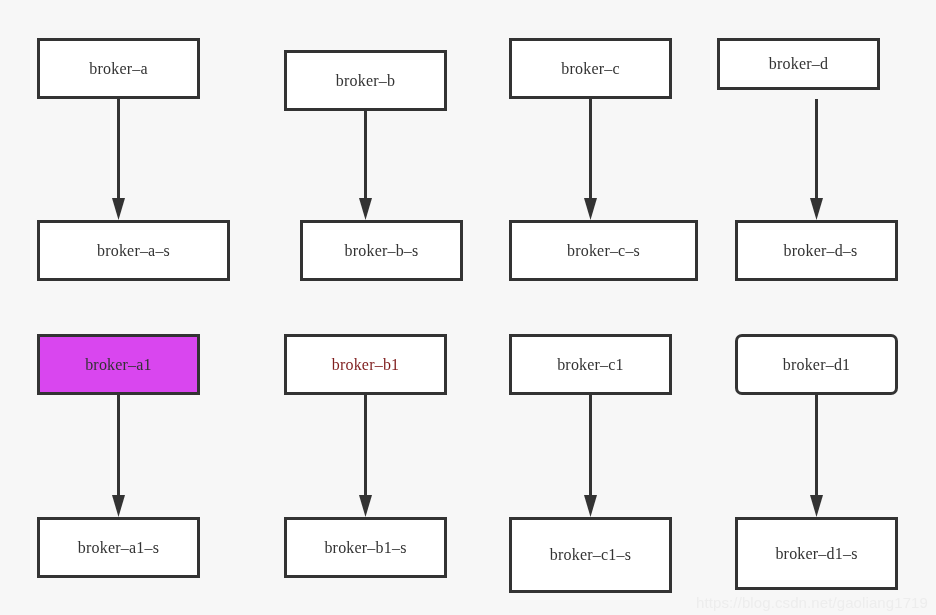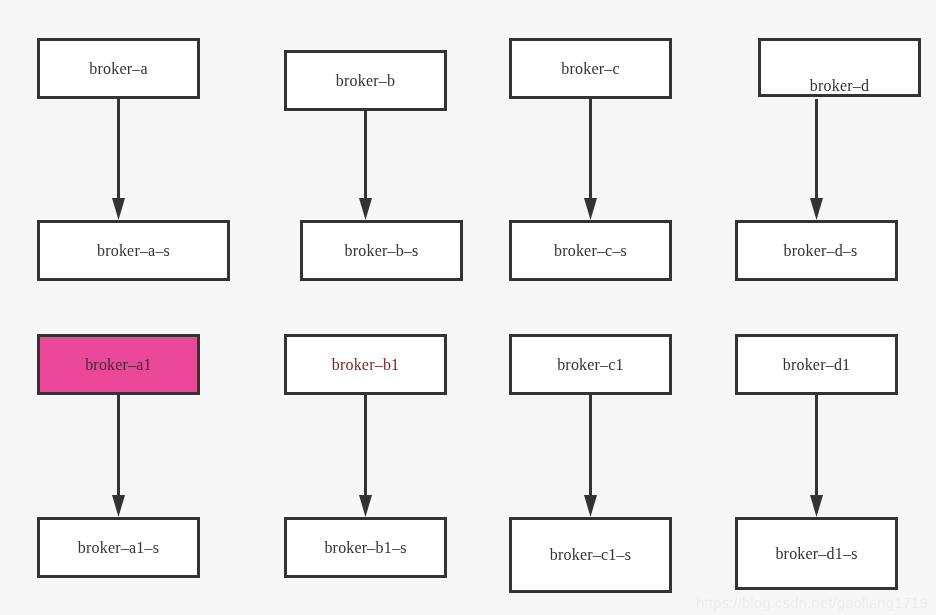--- a/index.html
+++ b/index.html
@@ -113,45 +113,45 @@
   <div id="node-layer">
       <div class="node-box" style="left: 37px; top: 38px; width: 163px; height: 61px; background: rgb(255, 255, 255); border-color: rgb(51, 51, 51);">
         <span class="node-label" style="color: rgb(51, 51, 51);">broker–a</span>
       </div>
       <div class="node-box" style="left: 284px; top: 38px; width: 163px; height: 61px; background: rgb(255, 255, 255); border-color: rgb(51, 51, 51); margin-top: 12px;">
         <span class="node-label" style="color: rgb(51, 51, 51);">broker–b</span>
       </div>
       <div class="node-box" style="left: 509px; top: 38px; width: 163px; height: 61px; background: rgb(255, 255, 255); border-color: rgb(51, 51, 51);">
         <span class="node-label" style="color: rgb(51, 51, 51);">broker–c</span>
       </div>
-      <div class="node-box" style="left: 758px; top: 38px; width: 163px; height: 59px; background: rgb(255, 255, 255); border-color: rgb(51, 51, 51); align-items: flex-end;">
+      <div class="node-box" style="left: 717px; top: 38px; width: 163px; height: 52px; background: rgb(255, 255, 255); border-color: rgb(51, 51, 51);">
         <span class="node-label" style="color: rgb(51, 51, 51);">broker–d</span>
       </div>
       <div class="node-box" style="left: 37px; top: 220px; width: 193px; height: 61px; background: rgb(255, 255, 255); border-color: rgb(51, 51, 51);">
         <span class="node-label" style="color: rgb(51, 51, 51);">broker–a–s</span>
       </div>
       <div class="node-box" style="left: 300px; top: 220px; width: 163px; height: 61px; background: rgb(255, 255, 255); border-color: rgb(51, 51, 51);">
         <span class="node-label" style="color: rgb(51, 51, 51);">broker–b–s</span>
       </div>
-      <div class="node-box" style="left: 509px; top: 220px; width: 163px; height: 61px; background: rgb(255, 255, 255); border-color: rgb(51, 51, 51);">
+      <div class="node-box" style="left: 509px; top: 220px; width: 189px; height: 61px; background: rgb(255, 255, 255); border-color: rgb(51, 51, 51);">
         <span class="node-label" style="color: rgb(51, 51, 51);">broker–c–s</span>
       </div>
       <div class="node-box" style="left: 735px; top: 220px; width: 163px; height: 61px; background: rgb(255, 255, 255); border-color: rgb(51, 51, 51);">
         <span class="node-label" style="color: rgb(51, 51, 51); margin-left: 8px;">broker–d–s</span>
       </div>
-      <div class="node-box" style="left: 37px; top: 334px; width: 163px; height: 61px; background: #ec4899; border-color: rgb(51, 51, 51);">
+      <div class="node-box" style="left: 37px; top: 334px; width: 163px; height: 61px; background: #d946ef; border-color: rgb(51, 51, 51);">
         <span class="node-label" style="color: rgb(51, 51, 51);">broker–a1</span>
       </div>
       <div class="node-box" style="left: 284px; top: 334px; width: 163px; height: 61px; background: rgb(255, 255, 255); border-color: rgb(51, 51, 51);">
         <span class="node-label" style="color: #7f1d1d;">broker–b1</span>
       </div>
       <div class="node-box" style="left: 509px; top: 334px; width: 163px; height: 61px; background: rgb(255, 255, 255); border-color: rgb(51, 51, 51);">
         <span class="node-label" style="color: rgb(51, 51, 51);">broker–c1</span>
       </div>
-      <div class="node-box" style="left: 735px; top: 334px; width: 163px; height: 61px; background: rgb(255, 255, 255); border-color: rgb(51, 51, 51);">
+      <div class="node-box" style="left: 735px; top: 334px; width: 163px; height: 61px; background: rgb(255, 255, 255); border-color: rgb(51, 51, 51); border-radius: 7px;">
         <span class="node-label" style="color: rgb(51, 51, 51);">broker–d1</span>
       </div>
       <div class="node-box" style="left: 37px; top: 517px; width: 163px; height: 61px; background: rgb(255, 255, 255); border-color: rgb(51, 51, 51);">
         <span class="node-label" style="color: rgb(51, 51, 51);">broker–a1–s</span>
       </div>
       <div class="node-box" style="left: 284px; top: 517px; width: 163px; height: 61px; background: rgb(255, 255, 255); border-color: rgb(51, 51, 51);">
         <span class="node-label" style="color: rgb(51, 51, 51);">broker–b1–s</span>
       </div>
       <div class="node-box" style="left: 509px; top: 517px; width: 163px; height: 76px; background: rgb(255, 255, 255); border-color: rgb(51, 51, 51);">
         <span class="node-label" style="color: rgb(51, 51, 51);">broker–c1–s</span>

